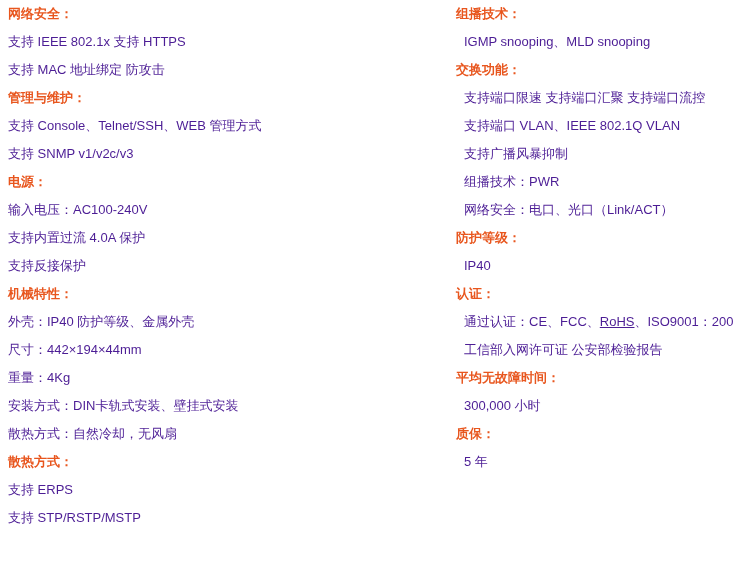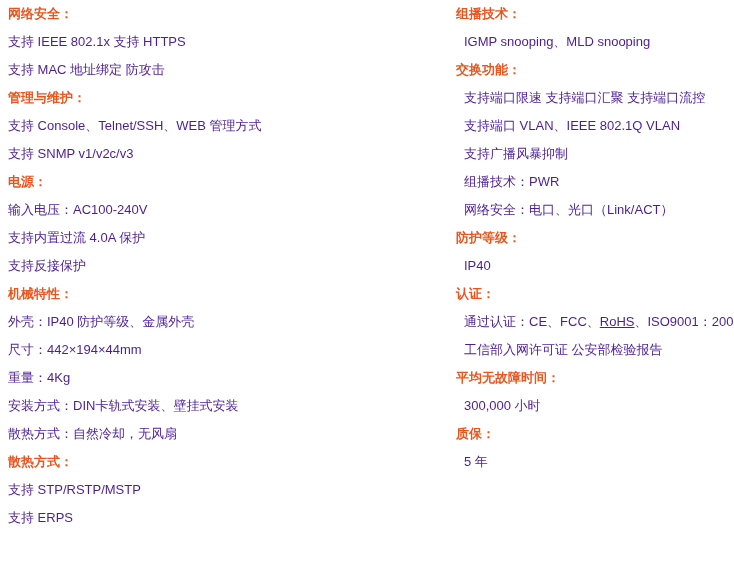--- a/index.html
+++ b/index.html
@@ -91,22 +91,22 @@
       <div class="group-title">机械特性：</div>
       <div class="group-line">外壳：IP40 防护等级、金属外壳</div>
       <div class="group-line">尺寸：442×194×44mm</div>
       <div class="group-line">重量：4Kg</div>
       <div class="group-line">安装方式：DIN卡轨式安装、壁挂式安装</div>
       <div class="group-line">散热方式：自然冷却，无风扇</div>
     </div>
 
     <div class="group">
       <div class="group-title">散热方式：</div>
+      <div class="group-line">支持 ERPS</div>
       <div class="group-line">支持 STP/RSTP/MSTP</div>
-      <div class="group-line">支持 ERPS</div>
     </div>
 
   </div>
 
   <div class="column col-right">
 
     <div class="group">
       <div class="group-title">组播技术：</div>
       <div class="group-line">IGMP snooping、MLD snooping</div>
     </div>

